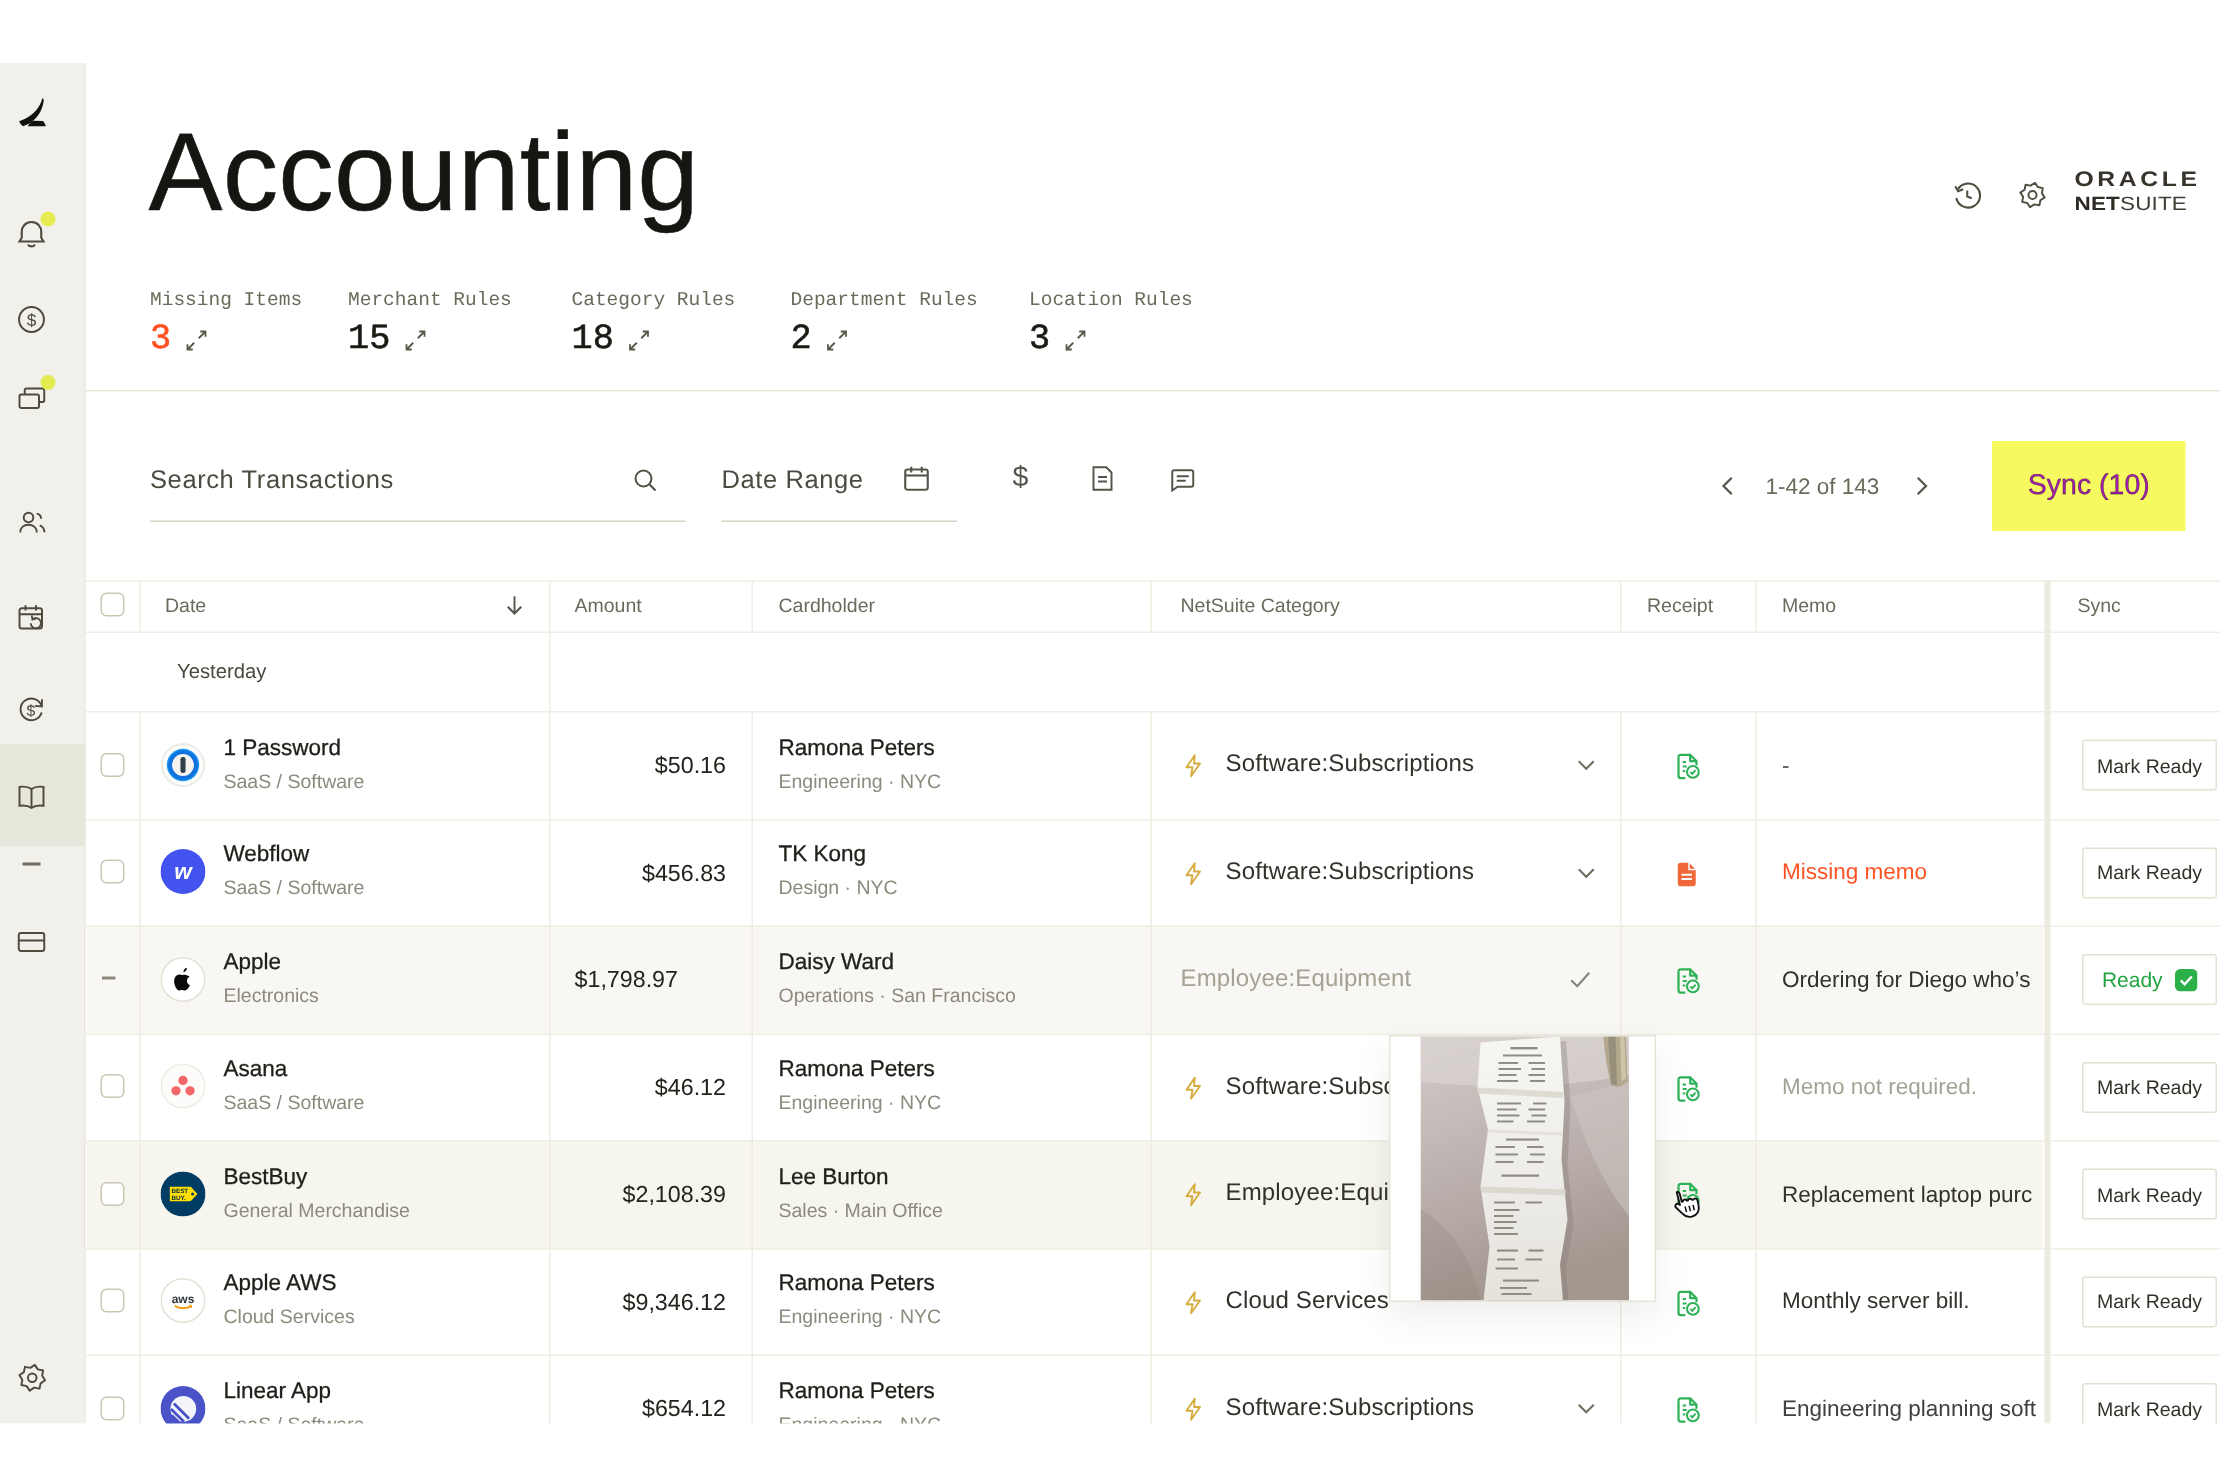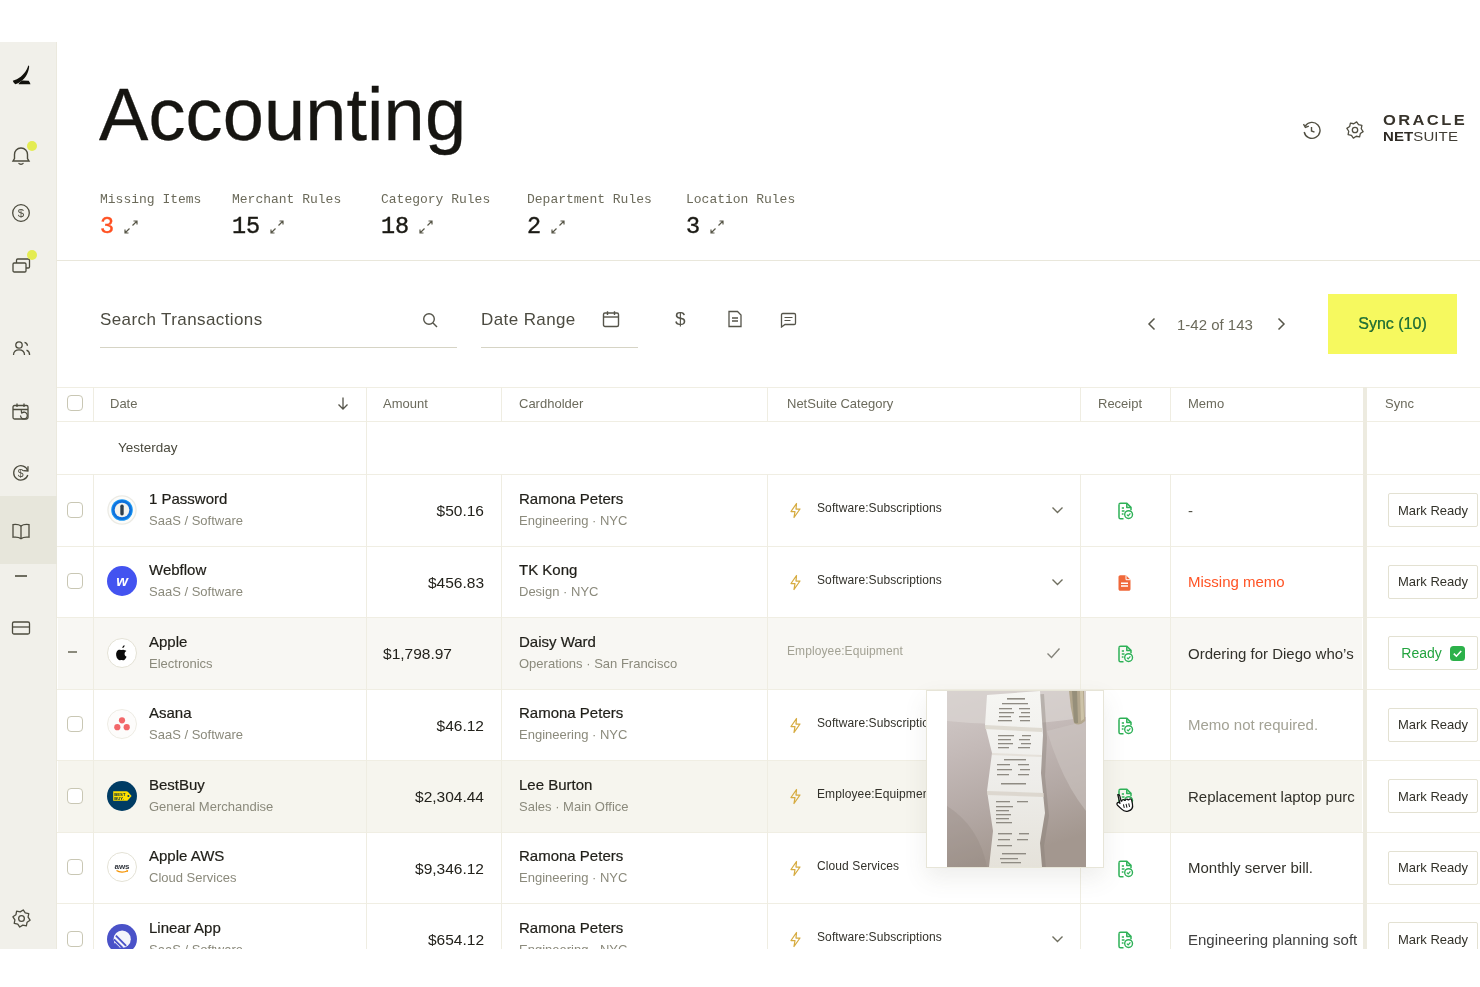--- a/index.html
+++ b/index.html
@@ -7,30 +7,30 @@
 #sidebar { left:0; top:42px; width:57px; height:907px; background:#f1f0ea; border-right:1px solid #ebe9de; }
 #sb-active { position:absolute; left:0; top:454px; width:57px; height:68px; background:#e7e6db; }
 #title { left:99px; top:72px; font-size:74px; letter-spacing:0.1px; color:#161511; -webkit-text-stroke:0.3px #161511; }
 .stat { position:absolute; top:192px;font-family:Liberation Mono, monospace; }
 .stat .lb { font-size:13px; color:#6b6a5a; }
 .stat .vrow { margin-top:6px; display:flex; align-items:center; gap:10px; }
 .stat .v { font-size:23.5px; color:#1b1a14; -webkit-text-stroke:0.4px currentColor; }
 #hr1 { left:57px; top:260px; width:1423px; height:1px; background:#e9e7db; }
 .tb-text { font-size:17px; letter-spacing:0.4px; color:#4c4b41; }
 .u-line { height:1px; background:#d6d4c5; }
-#sync { left:1328px; top:294px; width:129px; height:60px; background:#f6f95f; display:flex; align-items:center; justify-content:center; font-size:16px; color:#15803d; -webkit-text-stroke:0.2px #13120d; }
+#sync { left:1328px; top:294px; width:129px; height:60px; background:#f6f95f; display:flex; align-items:center; justify-content:center; font-size:19px; color:#a21caf; -webkit-text-stroke:0.2px #13120d; }
 .pag { font-size:15px; color:#6b6a5b; }
 .vline { position:absolute; width:1px; background:#efede2; }
 .hline { position:absolute; left:57px; width:1423px; height:1px; background:#f0eee3; }
 .hdr { position:absolute; font-size:13px; color:#6b6a5c; }
 .cbx { position:absolute; left:67px; width:16px; height:16px; border:1px solid #c9c7b4; border-radius:4px; background:#fff; }
 .n1 { font-size:15px; color:#1f1e18; white-space:nowrap; -webkit-text-stroke:0.2px #1f1e18; }
 .n2 { font-size:13px; color:#8b8a7c; margin-top:6px; white-space:nowrap; }
 .amt { position:absolute; font-size:15.5px; color:#23221c; }
-.cattx { position:absolute; left:817px; font-size:12px; color:#32312a; letter-spacing:0.1px; white-space:nowrap; }
+.cattx { position:absolute; left:817px; font-size:16px; color:#32312a; letter-spacing:0.1px; white-space:nowrap; }
 .memo { position:absolute; left:1188px; font-size:15px; color:#32312a; white-space:nowrap; }
 .btn { position:absolute; left:1388px; width:90px; height:34px; border:1px solid #e3e1d2; border-radius:2px; background:#fff; display:flex; align-items:center; justify-content:center; font-size:13px; color:#33322a; }
 </style></head>
 <body>
 <div class="abs" id="sidebar">
     <div id="sb-active"></div>
   </div>
 <svg class="abs" style="left:6px;top:60px" width="30" height="30" viewBox="0 0 30 30" fill="none">
     <path d="M22.3 5.3 C20.8 11.2 16.5 16.4 10.8 19.2 L6.8 20.8 C7.3 22.2 8.2 23.4 9.4 24.2 L12.5 22.9 C18.6 19.9 22.6 13.4 23.2 6.5 Z" fill="#12110c"></path>
 <path d="M12.5 24.2 C13.3 22.6 14.6 21.3 16.2 20.5 L22.7 20.7 C23.6 21.7 24.2 22.9 24.5 24.2 Z" fill="#12110c"></path>
@@ -345,21 +345,21 @@
 <circle cx="15" cy="15" r="15" fill="#003c64"></circle>
 <path d="M6.2 10.2 L19.3 10.2 C20 10.2 20.7 10.5 21.1 11.1 L24.6 15 L21.1 18.9 C20.7 19.5 20 19.8 19.3 19.8 L6.2 19.8 Z" fill="#ffe000"></path>
 <circle cx="21.4" cy="15" r="1" fill="#003c64"></circle>
 <text x="7.3" y="14.6" font-family="Liberation Sans" font-size="4.2" font-weight="bold" fill="#002a46">BEST</text>
 <text x="7.3" y="18.8" font-family="Liberation Sans" font-size="4.2" font-weight="bold" fill="#002a46">BUY.</text>
   </svg>
 <div class="abs" style="left:149px;top:775.5px">
     <div class="n1">BestBuy</div>
     <div class="n2">General Merchandise</div>
   </div>
-<div class="abs amt" style="right:996px;top:788.0px">$2,304.44</div>
+<div class="abs amt" style="right:996px;top:788.0px">$2,108.39</div>
 <div class="abs" style="left:519px;top:775.5px">
     <div class="n1">Lee Burton</div>
     <div class="n2">Sales · Main Office</div>
   </div>
 <svg class="abs" style="left:789px;top:788.0px" width="13" height="17" viewBox="0 0 13 17" fill="none">
     <path d="M7.5 1.5 L2 9.5 L6 9.5 L5 15.5 L11 7 L7 7 Z" stroke="#d6ab3f" stroke-width="1.25" stroke-linejoin="round" fill="none"></path>
   </svg>
 <div class="cattx" style="left:817px;top:787.0px;color:#32312a">Employee:Equipment</div>
 <svg class="abs" style="left:1051px;top:792.0px" width="13" height="8" viewBox="0 0 13 8" fill="none">
     <path d="M1.5 1.5 L6.5 6.5 L11.5 1.5" stroke="#6f6e5f" stroke-width="1.4" fill="none"></path>

